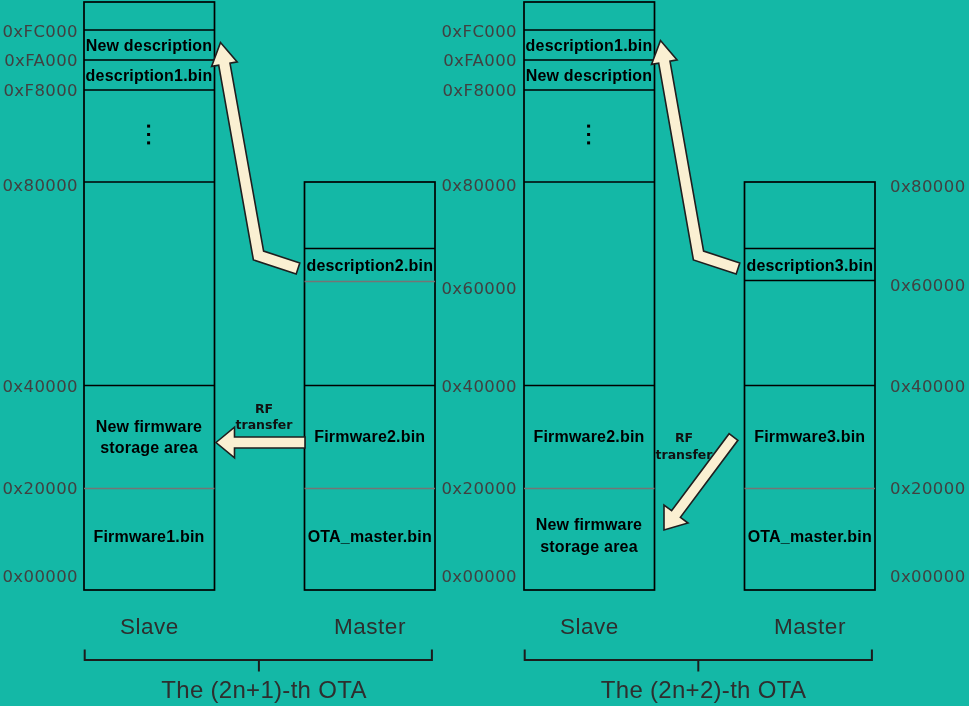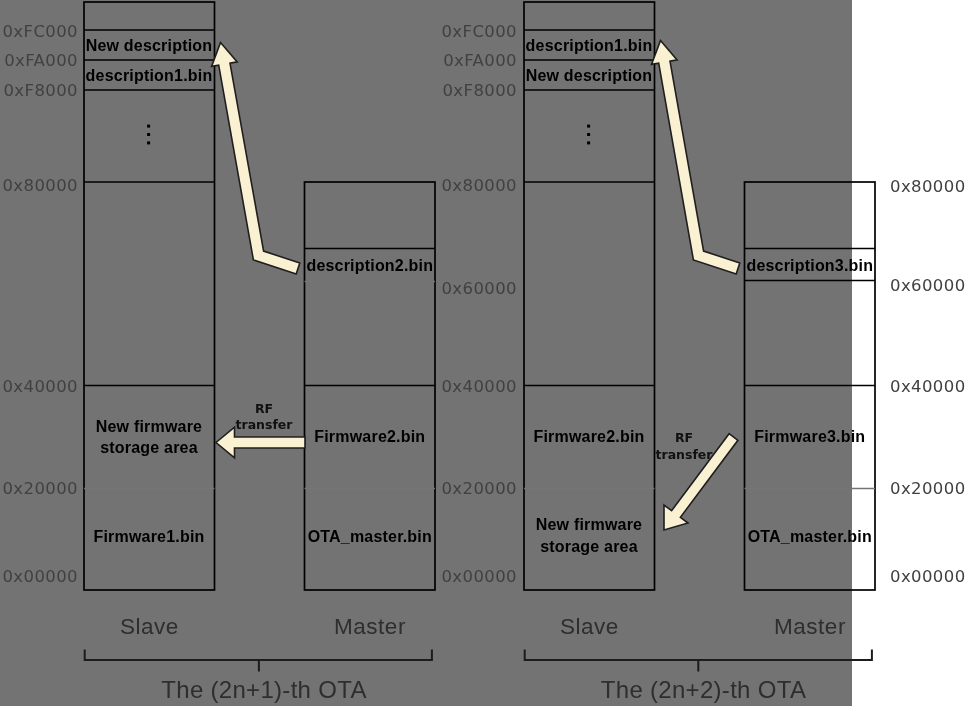--- a/index.html
+++ b/index.html
@@ -1,20 +1,20 @@
 <!DOCTYPE html>
 <html><head>
 <meta charset="utf-8">
 <style>
   html, body { margin: 0; padding: 0; background: #ffffff; }
   #stage {
     position: relative;
-    width: 852px;
+    width: 969px;
     height: 706px;
-    background: #737373;
+    background: #14b8a6;
     font-family: "DejaVu Sans", "Liberation Sans", sans-serif;
   }
   svg { display: block; }
   .box-line        { stroke: #000000; stroke-width: 1.7; fill: none; }
   .gray-line       { stroke: #757575; stroke-width: 1.7; fill: none; }
   .arrow           { fill: #faf0d2; stroke: #1f1f1f; stroke-width: 1.6; stroke-linejoin: miter; }
   .brace           { stroke: #1c1c1c; stroke-width: 2; fill: none; }
   .box-text        { font-family: "Liberation Sans", "DejaVu Sans", sans-serif; font-size: 16px; font-weight: bold; fill: #000000; letter-spacing: 0.2px; }
   .tick-text       { font-size: 16.5px; fill: #414141; letter-spacing: 0.4px; }
   .col-label       { font-family: "Liberation Sans", "DejaVu Sans", sans-serif; font-size: 22.5px; fill: #2e2e2e; letter-spacing: 0.5px; }

